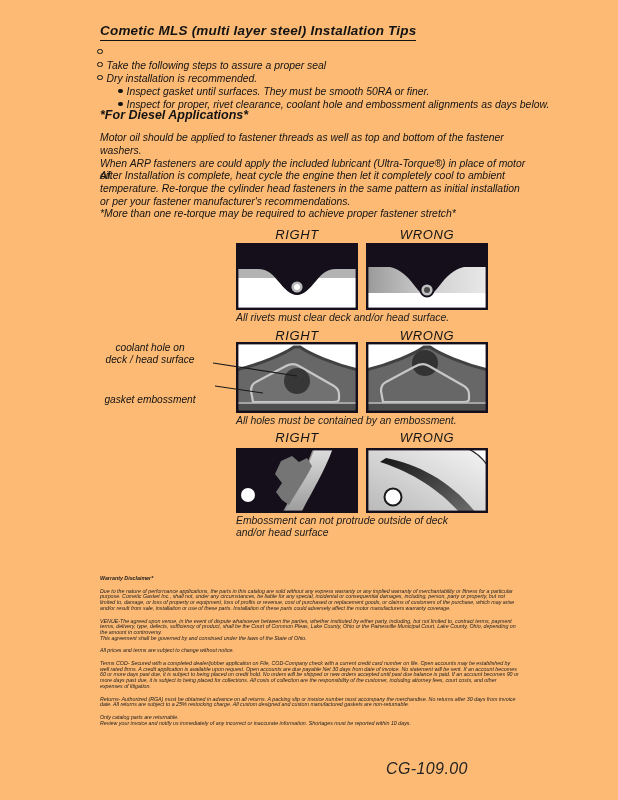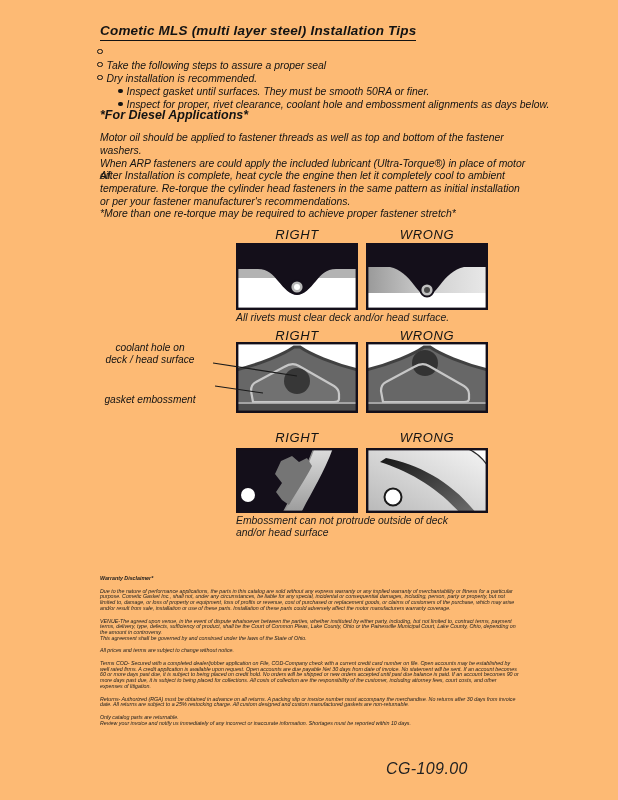--- a/index.html
+++ b/index.html
@@ -152,20 +152,21 @@
         <path d="M0,28 C25,22 48,12 58,5 L64,5 C74,12 97,22 122,28 V71 H0 Z" fill="#676767"></path>
         <path d="M0,28 C25,22 48,12 58,5 L64,5 C74,12 97,22 122,28" fill="none" stroke="#414141" stroke-width="3"></path>
         <circle cx="59" cy="21" r="13" fill="#333333"></circle>
         <path d="M17,60 L15,49 C15,45 16,42 20,40 L48,25 C53,22 58,21 63,24 L98,44 C101,46 103,49 103,52 L103,57 C103,59 101,60 98,60 Z" fill="none" stroke="#c7c7c7" stroke-width="2.2" stroke-linejoin="round"></path>
         <line x1="2" y1="61" x2="120" y2="61" stroke="#b9b9b9" stroke-width="1.4"></line>
         <rect x="2" y="62" width="118" height="7" fill="#4e4e4e"></rect>
         <rect x="1.2" y="1.2" width="119.6" height="68.6" fill="none" stroke="#140f1a" stroke-width="2.4"></rect>
       </svg>
     </div>
   </div>
+  <div class="fig-caption cap-2">All holes must be contained by an embossment.</div>
 
   <div class="fig-labels labels-3">
     <span>RIGHT</span>
     <span>WRONG</span>
   </div>
   <div class="fig-row row-3">
     <div class="fig-box">
       <svg width="122" height="65" viewBox="0 0 122 65">
         <defs>
           <linearGradient id="g3r" x1="0" y1="0" x2="0" y2="1">

